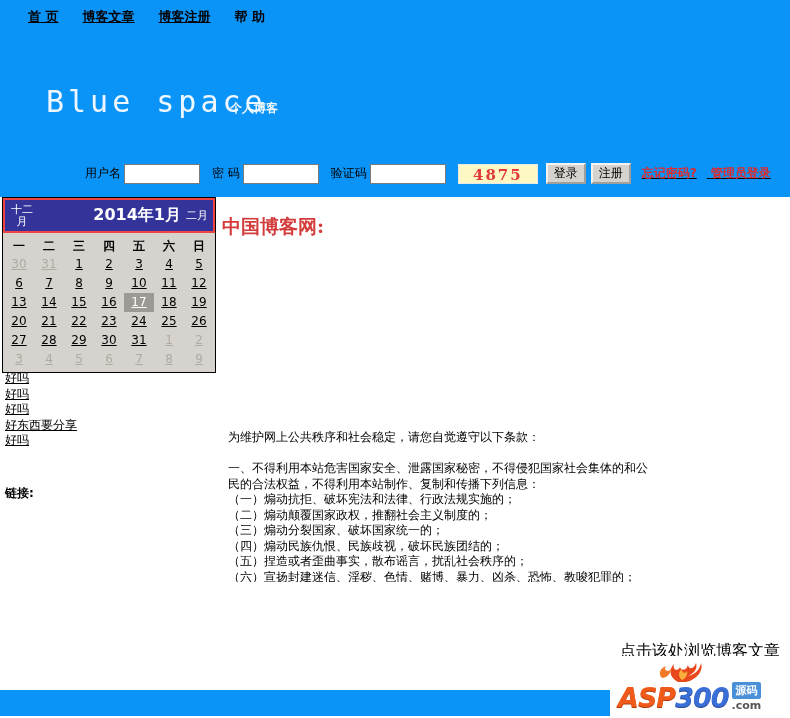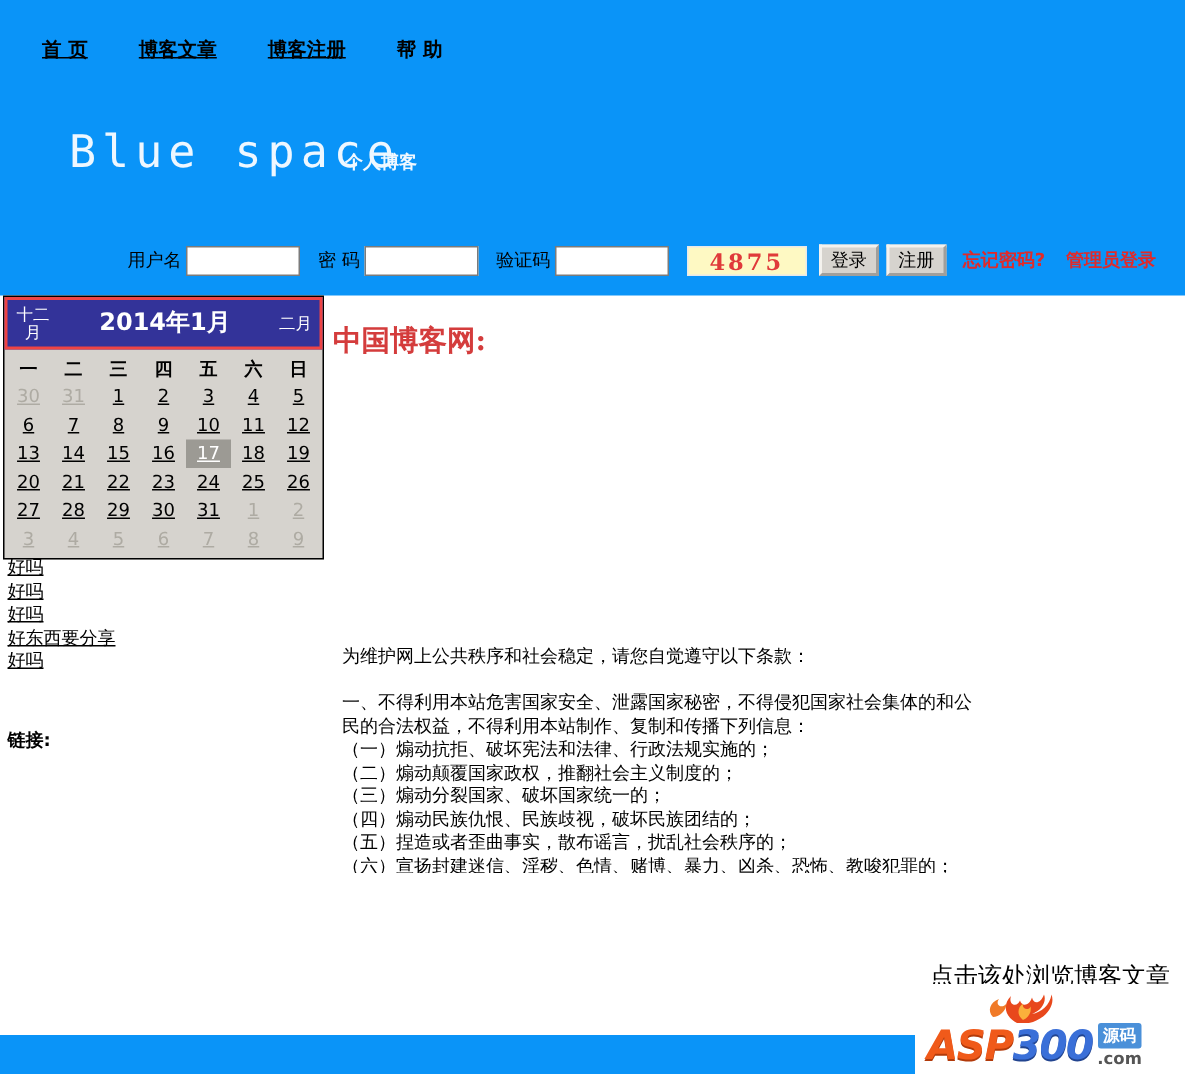--- a/index.html
+++ b/index.html
@@ -10,21 +10,21 @@
     background:#ffffff;
     overflow:hidden;
     font-size:12px;
     color:#000;
   }
   
   .header {
     position:absolute; left:0; top:0; width:790px; height:197px;
     background:#0a94f8;
   }
-  .nav { position:absolute; left:28px; top:24px; display:flex; gap:34px; }
+  .nav { position:absolute; left:28px; top:8px; display:flex; gap:24px; }
   .nav a {
     color:#000; font-weight:bold; font-size:13px; text-decoration:underline;
     cursor:pointer; white-space:pre;
   }
   .nav a.no-underline { text-decoration:none; }
   .site-title {
     position:absolute; left:46px; top:84px;
     font-family:"DejaVu Sans Mono","Liberation Mono",monospace;
     font-size:30px; color:#eef7ff; letter-spacing:4px; font-weight:normal;
   }
@@ -47,40 +47,40 @@
     color:#e03a3a; font-size:15px; font-weight:bold; text-align:center;
     line-height:20px; letter-spacing:2px; margin-right:8px;
     font-family:"DejaVu Serif","Liberation Serif",serif;
   }
   .win-btn {
     height:21px; min-width:38px; padding:0 6px; margin-right:5px;
     background:#d6d3ce; border:2px outset #f4f2ee; font-size:12px;
     cursor:pointer; color:#000;
     font-family:"DejaVu Sans","Liberation Sans",sans-serif;
   }
-  .red-links { margin-left:6px; }
+  .red-links { margin-left:6px;text-decoration:underline; }
   .red-links a {
     color:#e02a2a; font-weight:bold; font-size:12px; text-decoration:none;
     margin-right:10px; cursor:pointer;
   }
   
   .calendar {
     position:absolute; left:2px; top:197px; width:214px;
     border:1px solid #000; background:#d6d3ce;
   }
   .cal-header {
     height:35px; background:#333399; border:2px solid #ef4444;
     display:flex; align-items:center; color:#fff; position:relative;
   }
   .cal-prev {
     width:34px; text-align:center; font-size:11px; line-height:12px;
     color:#fff; cursor:pointer; white-space:pre-line;
   }
   .cal-title {
-    flex:1; text-align:center; font-size:16px; font-weight:bold; color:#fff;
+    flex:1; text-align:right; font-size:16px; font-weight:bold; color:#fff;
   }
   .cal-next {
     width:32px; text-align:center; font-size:11px; color:#fff; cursor:pointer;
   }
   .cal-grid { padding:2px 1px 3px 1px; }
   .cal-week { display:flex; }
   .cal-cell {
     width:30px; height:19px; text-align:center; font-size:12px;
     line-height:19px; margin:0 0.14px;
   }

